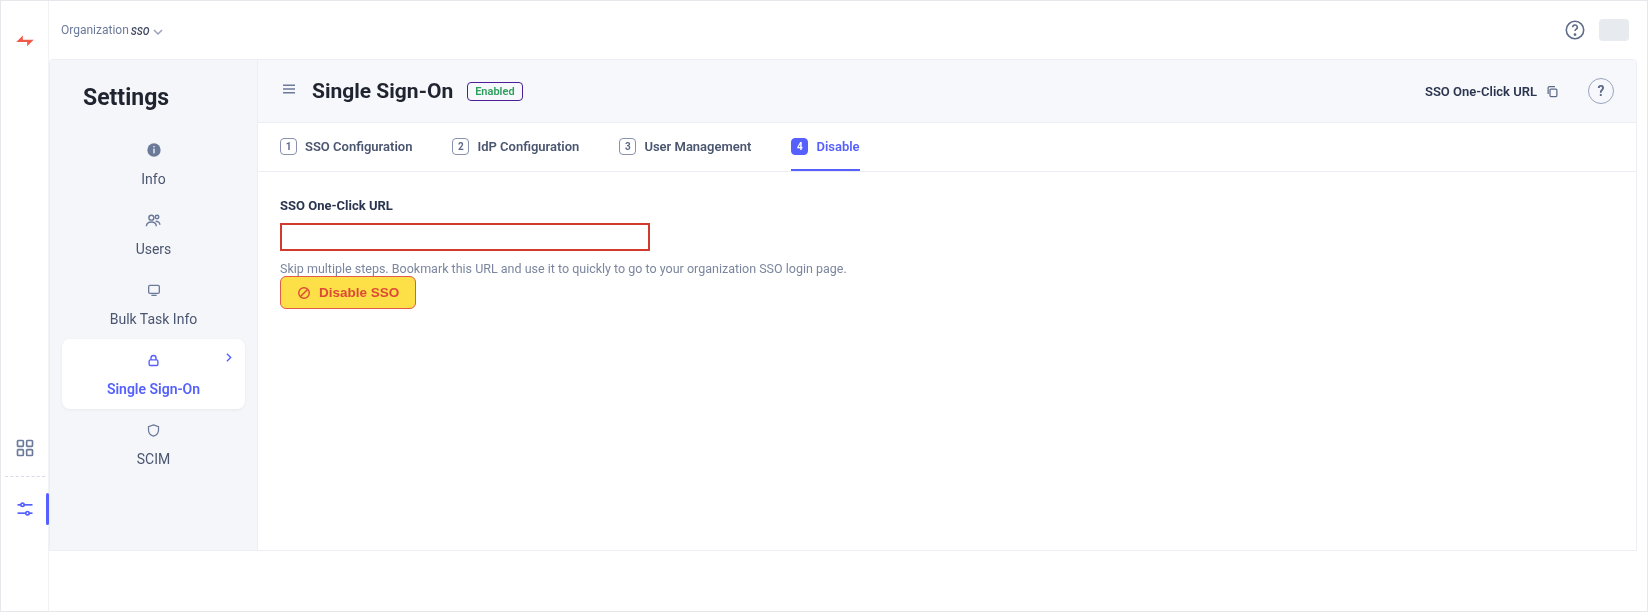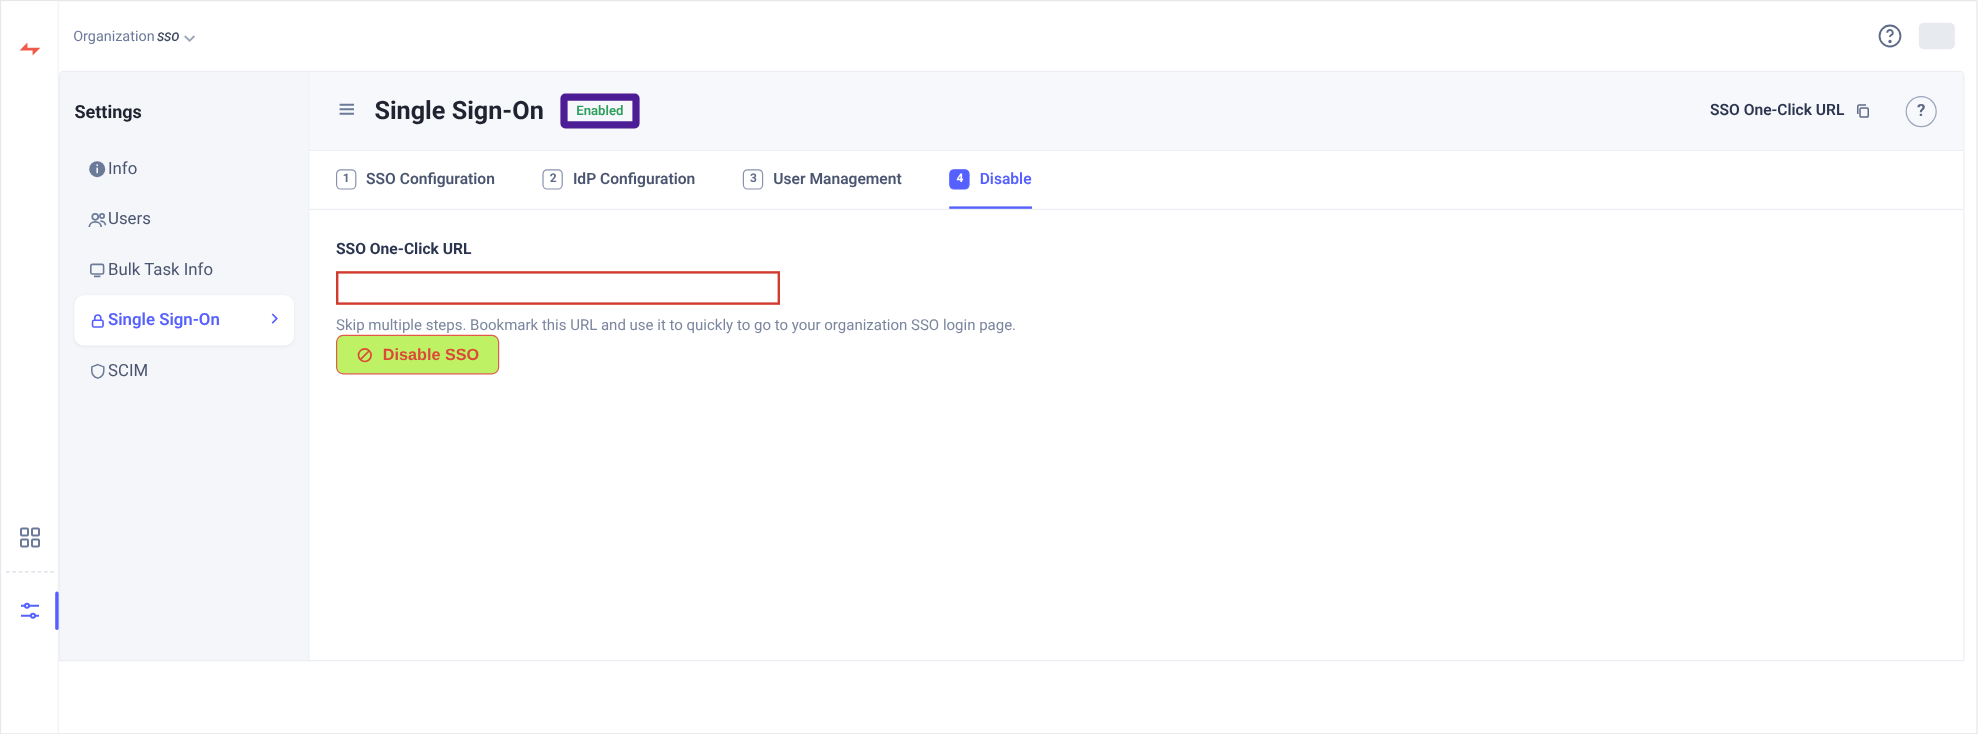--- a/index.html
+++ b/index.html
@@ -91,30 +91,31 @@
   }
 
   
   .sidebar {
     width:208px;
     background:#f5f6f9;
     border-right:1px solid #eceef3;
     padding:20px 12px;
   }
   .sidebar h2 {
-    font-size:15px; font-weight:700; color:#1f2430;
-    margin: 4px 6px 18px 0;
+    font-size:23px; font-weight:700; color:#1f2430;
+    margin: 4px 6px 18px 21px;
   }
   .side-item {
-    display:flex; align-items:center; 
+    display:flex; align-items:center; gap:12px;
     padding:12px 10px;
     font-size:14px; color:#4a5570;
     border-radius:8px;
     cursor:pointer;
     position:relative;
+    flex-direction:column;
   }
   .side-item .icn { width:18px; height:18px; color:#6b7a99; display:flex; align-items:center; justify-content:center;}
   .side-item.active {
     background:#fff; color:#5560ff; font-weight:600;
     box-shadow: 0 1px 3px rgba(20,30,60,0.06);
   }
   .side-item.active .icn { color:#5560ff; }
   .side-item.active .chev { position:absolute; right:10px; color:#5560ff; }
 
   
@@ -123,21 +124,21 @@
     background:#f7f8fb;
     border-bottom:1px solid #eceef3;
     padding:18px 22px;
     display:flex; align-items:center; gap:14px;
   }
   .mainhead .hb {
     color:#6b7a99; cursor:pointer;
   }
   .mainhead h1 { font-size:21px; font-weight:700; color:#1f2430; }
   .badge {
-    border:6px solid #4c1d95; color:#2e9e5b;
+    border:1px solid #4c1d95; color:#2e9e5b;
     font-size:11px; font-weight:600;
     padding:2px 7px; border-radius:4px;
   }
   .mainhead .grow{flex:1;}
   .mainhead .rlink {
     font-size:13px; font-weight:600; color:#2b3550;
     display:flex; align-items:center; gap:8px; cursor:pointer;
   }
   .mainhead .rlink svg{ color:#5d6b88;}
   .mainhead .help2 {
@@ -174,21 +175,21 @@
   .url-box {
     width:370px; height:28px;
     border:2px solid #d23a2d;
     background:#fff;
     margin-bottom:10px;
   }
   .helptext { font-size:12.5px; color:#7b869e; }
   .danger-btn {
     display:inline-flex; align-items:center; gap:8px;
     border:1.5px solid #e15a4a; color:#dc4a37;
-    background:#bef264;
+    background:#fde047;
     padding:8px 16px; border-radius:6px;
     font-size:13.5px; font-weight:700; cursor:pointer;
   }
   .danger-btn svg{ width:14px; height:14px;}
 </style>
 </head>
 <body>
 
 <div class="rail">
   <div class="logo">

